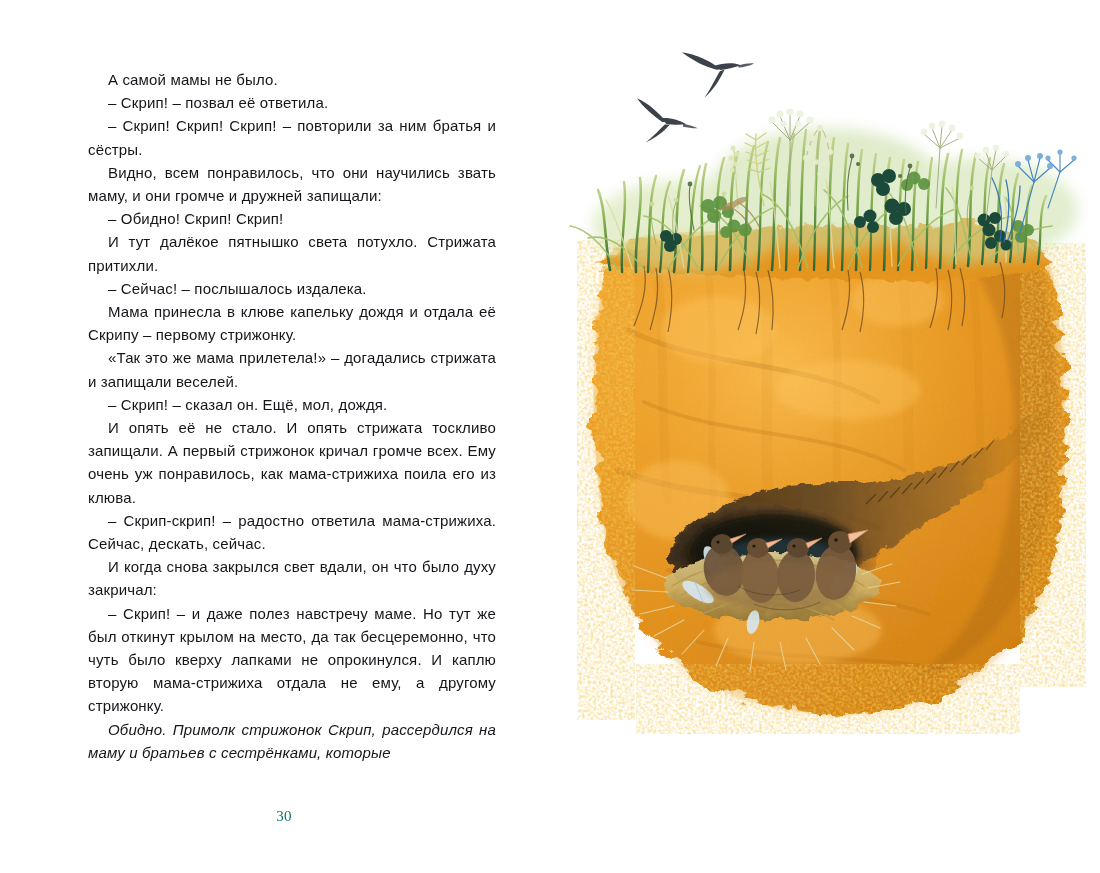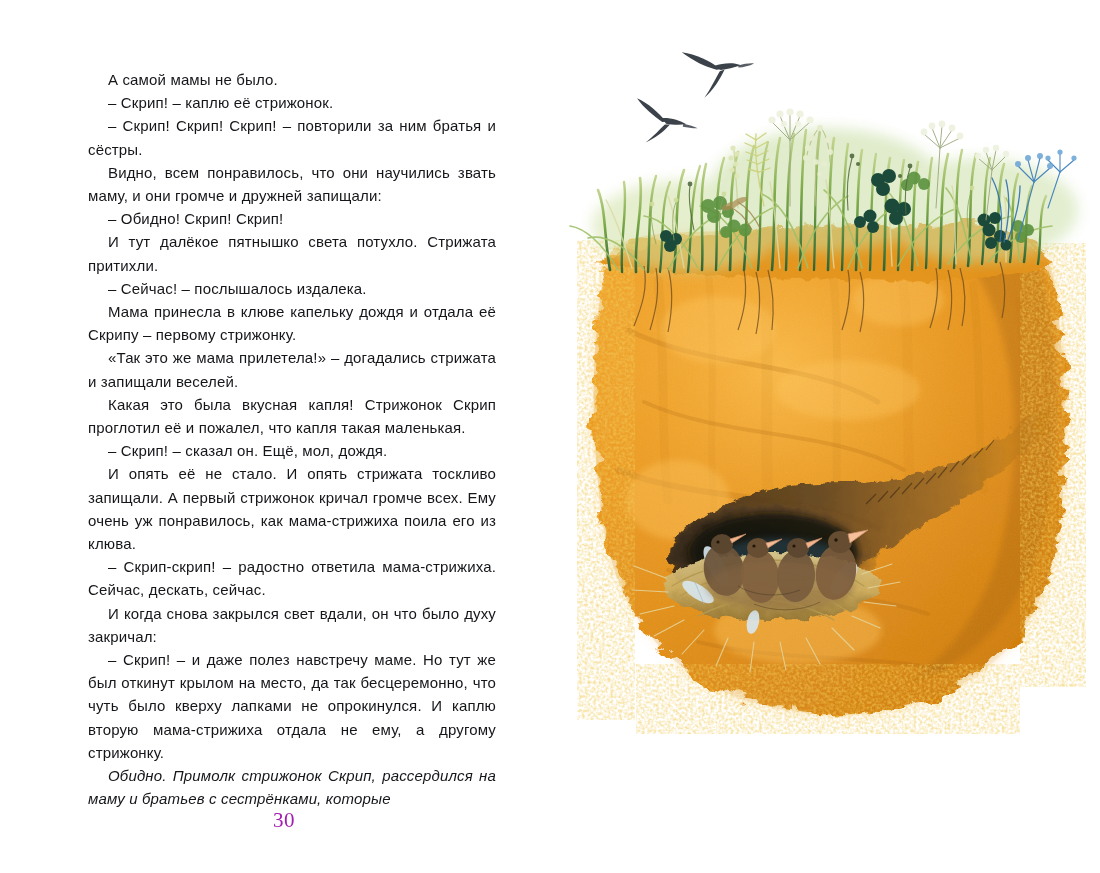--- a/index.html
+++ b/index.html
@@ -44,52 +44,51 @@
   .para:last-child { text-align: justify; font-style: italic; }
 
   
   .folio {
     position: absolute;
     left: 264px;
     top: 808px;
     width: 40px;
     text-align: center;
     font-family: "Liberation Serif", serif;
-    font-size: 21px;
+    font-size: 15px;
     font-weight: 400;
-    color: #a21caf;
+    color: #0f766e;
     letter-spacing: 0.02em;
   }
 
   
   .illustration {
     position: absolute;
     left: 548px;
     top: 30px;
     width: 552px;
     height: 720px;
   }
   .illustration svg { display: block; width: 100%; height: 100%; }
 </style>
 </head>
 <body>
 
 <div class="page">
 
   <div class="text-column">
     <p class="para">А самой мамы не было.</p>
-    <p class="para">– Скрип! – каплю её стрижонок.</p>
+    <p class="para">– Скрип! – позвал её ответила.</p>
     <p class="para">– Скрип! Скрип! Скрип! – повторили за ним братья и сёстры.</p>
     <p class="para">Видно, всем понравилось, что они научились звать маму, и они громче и дружней запищали:</p>
     <p class="para">– Обидно! Скрип! Скрип!</p>
     <p class="para">И тут далёкое пятнышко света потухло. Стрижата притихли.</p>
     <p class="para">– Сейчас! – послышалось издалека.</p>
     <p class="para">Мама принесла в клюве капельку дождя и отдала её Скрипу – первому стрижонку.</p>
     <p class="para">«Так это же мама прилетела!» – догадались стрижата и запищали веселей.</p>
-    <p class="para">Какая это была вкусная капля! Стрижонок Скрип проглотил её и пожалел, что капля такая маленькая.</p>
     <p class="para">– Скрип! – сказал он. Ещё, мол, дождя.</p>
     <p class="para">И опять её не стало. И опять стрижата тоскливо запищали. А первый стрижонок кричал громче всех. Ему очень уж понравилось, как мама-стрижиха поила его из клюва.</p>
     <p class="para">– Скрип-скрип! – радостно ответила мама-стрижиха. Сейчас, дескать, сейчас.</p>
     <p class="para">И когда снова закрылся свет вдали, он что было духу закричал:</p>
     <p class="para">– Скрип! – и даже полез навстречу маме. Но тут же был откинут крылом на место, да так бесцеремонно, что чуть было кверху лапками не опрокинулся. И каплю вторую мама-стрижиха отдала не ему, а другому стрижонку.</p>
     <p class="para">Обидно. Примолк стрижонок Скрип, рассердился на маму и братьев с сестрёнками, которые</p>
   </div>
 
   <div class="folio">30</div>
 

